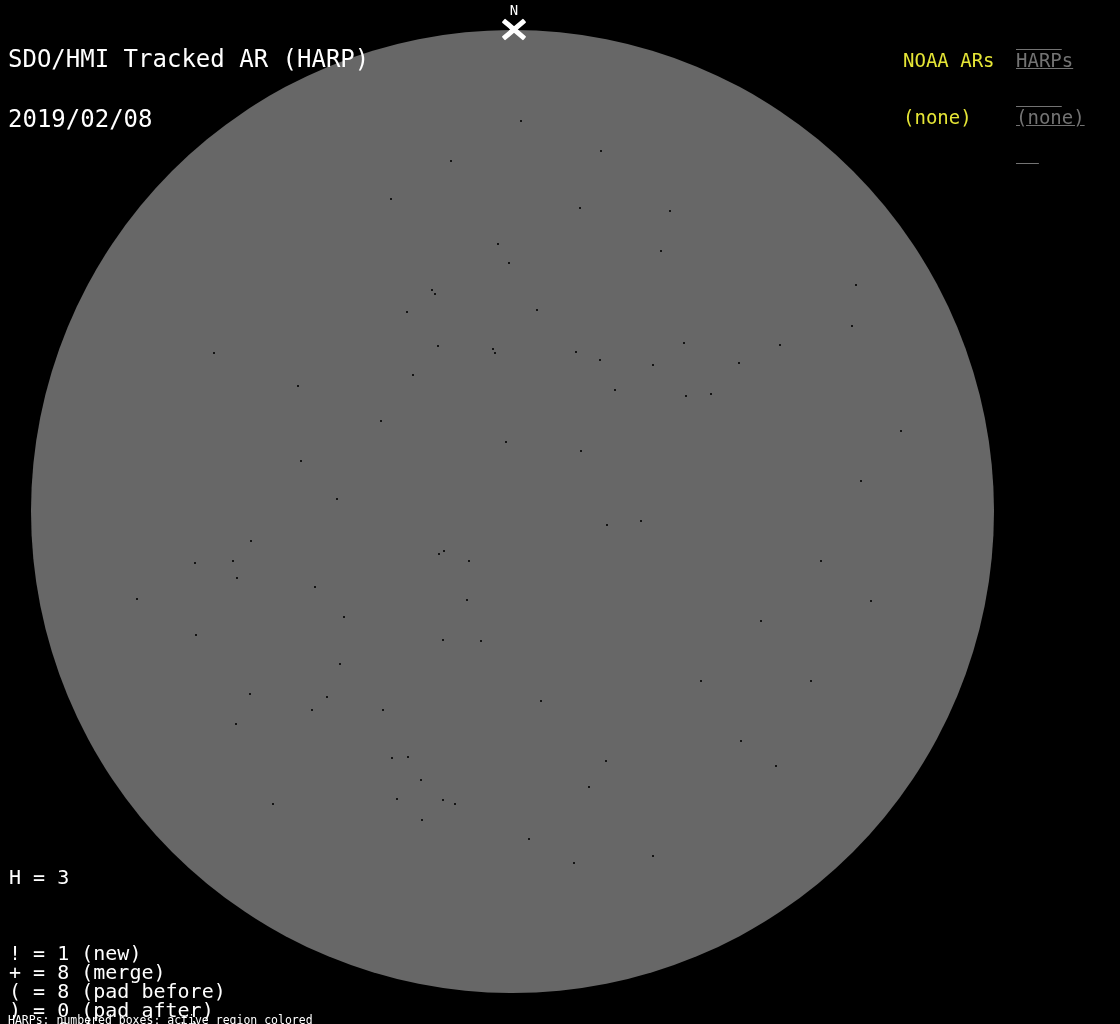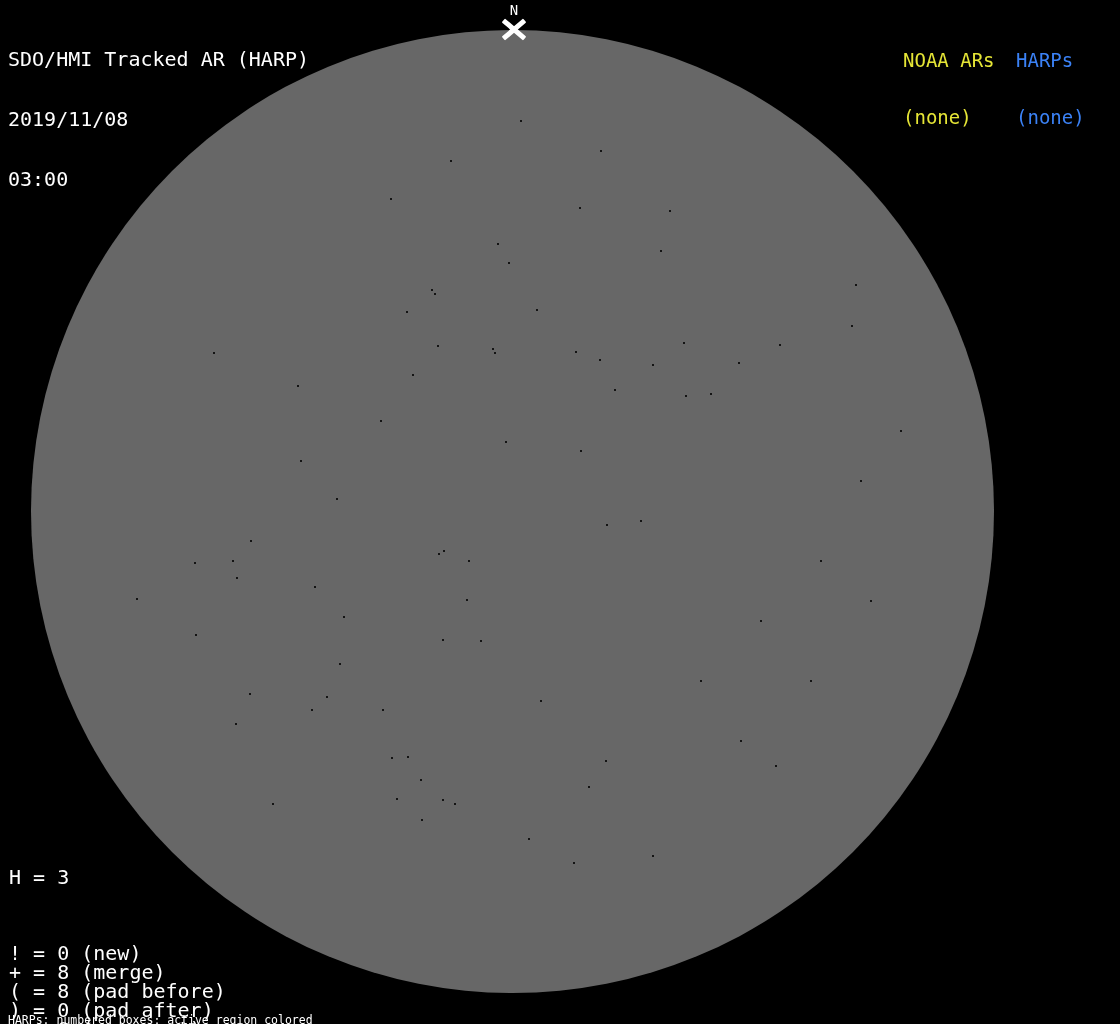--- a/index.html
+++ b/index.html
@@ -35,38 +35,39 @@
     position: absolute;
     width: 2px;
     height: 2px;
     background: #141414;
   }
   .top-left {
     position: absolute;
     left: 8px;
     top: 9px;
     color: #ffffff;
-    font-size: 20px;
+    font-size: 24px;
     line-height: 20px;
     white-space: pre;
   }
   .top-right-col {
     position: absolute;
     top: 13px;
     font-size: 19px;
     line-height: 19px;
     white-space: pre;
   }
   .noaa-col {
     left: 903px;
     color: #e6e636;
   }
   .harps-col {
     left: 1016px;
-    color: #3b82f6;
+    color: #737373;
+    text-decoration: underline;
   }
   .north-label {
     position: absolute;
     left: 506px;
     top: 3px;
     width: 16px;
     text-align: center;
     color: #ffffff;
     font-size: 14px;
     line-height: 14px;
@@ -203,37 +204,36 @@
 
   <span class="north-label">N</span>
 
   <div class="xmark">
     <i class="b1"></i>
     <i class="b2"></i>
   </div>
 
   <div class="top-left">
     <div>SDO/HMI Tracked AR (HARP)</div>
-    <div>2019/11/08</div>
-    <div>03:00</div>
+    <div>2019/02/08</div>
   </div>
 
   <div class="top-right-col noaa-col">
     <div style="color: rgb(230, 230, 54);">NOAA ARs</div>
     <div style="color: rgb(230, 230, 54);">(none)</div>
   </div>
 
   <div class="top-right-col harps-col">
     <div>HARPs</div>
     <div>(none)</div>
   </div>
 
   <div class="legend">
     <div>H = 3</div>
-    <div class="entries"><div>! = 0 (new)</div><div>+ = 8 (merge)</div><div>( = 8 (pad before)</div><div>) = 0 (pad after)</div><div>~ = 0 (use past)</div></div>
+    <div class="entries"><div>! = 1 (new)</div><div>+ = 8 (merge)</div><div>( = 8 (pad before)</div><div>) = 0 (pad after)</div><div>~ = 0 (use past)</div></div>
   </div>
 
   <div class="footnotes">
     <div>HARPs: numbered boxes; active region colored</div>
     
   </div>
 
 </div>
 
 </body></html>

